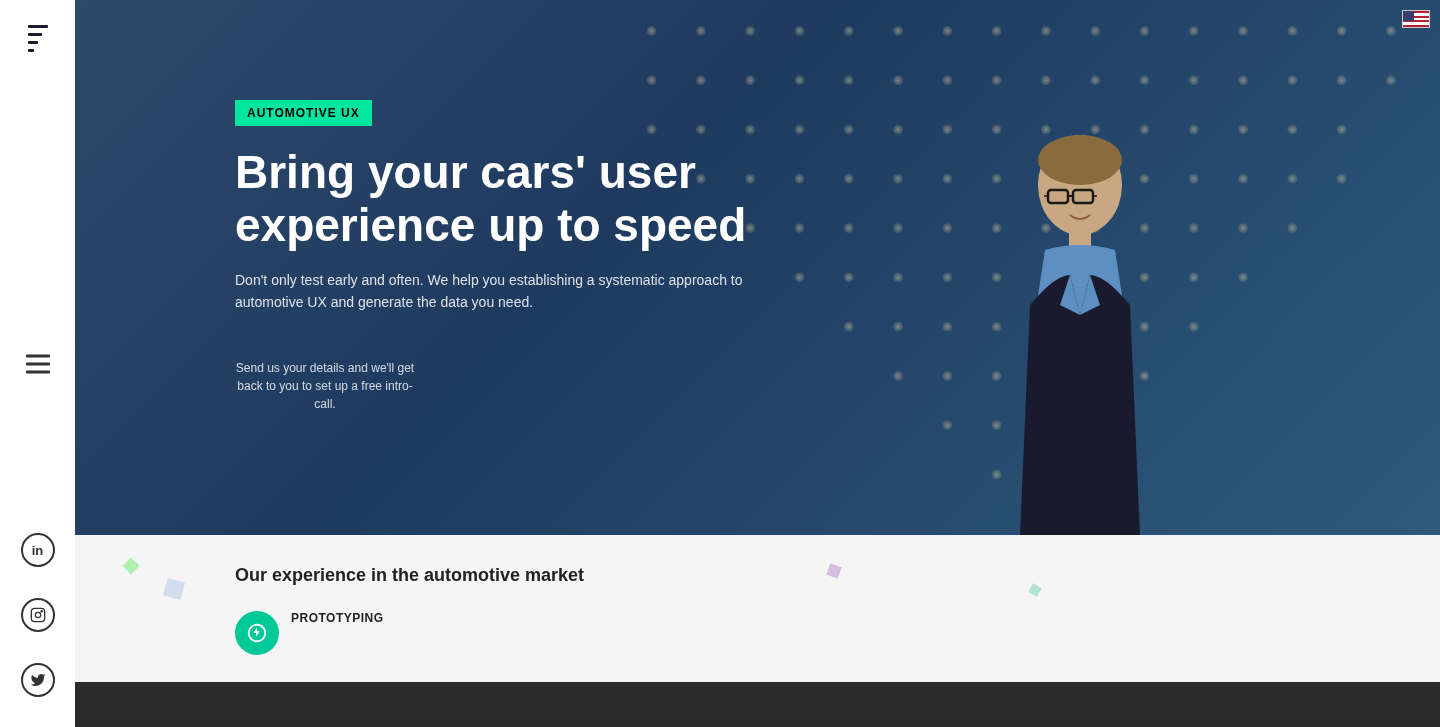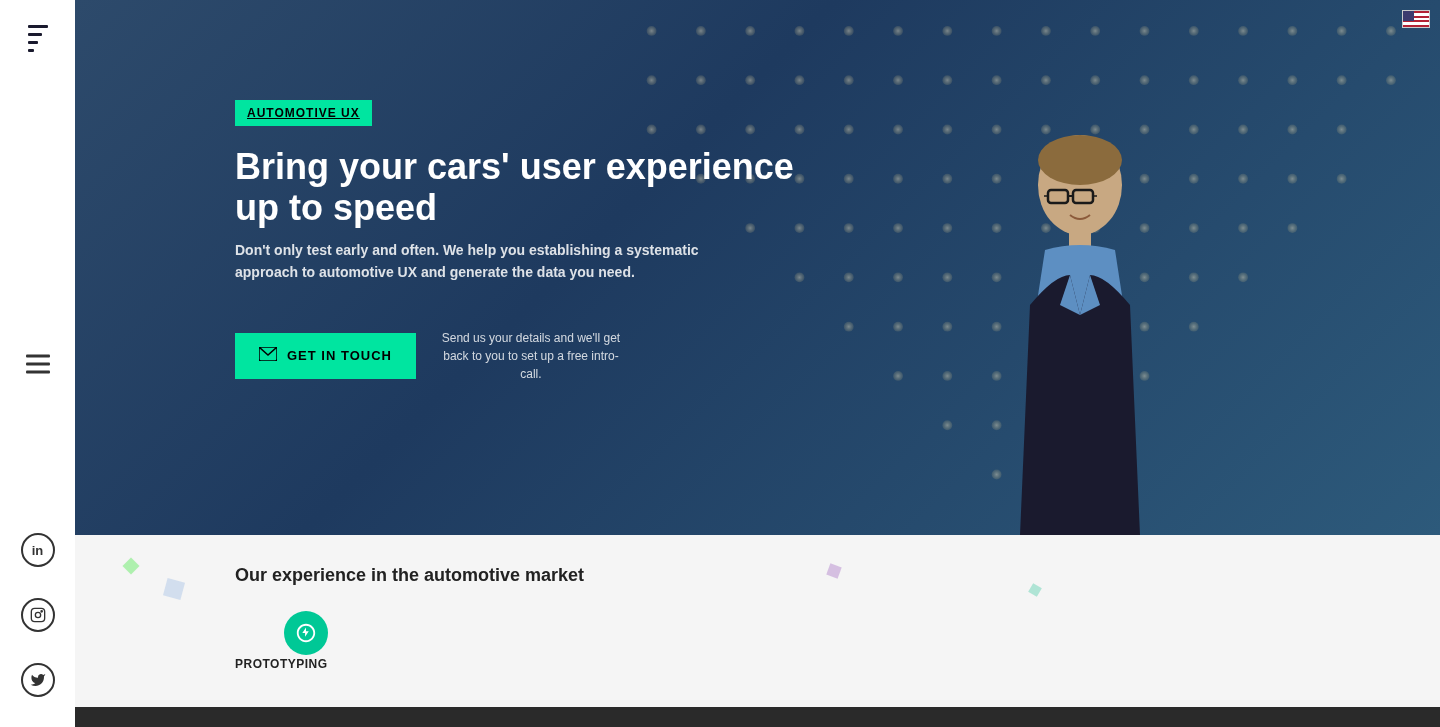--- a/index.html
+++ b/index.html
@@ -145,38 +145,36 @@
 
     .hero-badge {
       display: inline-block;
       background: #00e5a0;
       color: #000;
       font-size: 12px;
       font-weight: 700;
       letter-spacing: 1px;
       padding: 6px 12px;
       margin-bottom: 20px;
-      text-decoration: underline;
     }
 
     .hero-title {
-      font-size: 36px;
+      font-size: 46px;
       font-weight: 800;
       color: #fff;
       line-height: 1.15;
-      margin-bottom: 10px;
+      margin-bottom: 17px;
     }
 
     .hero-description {
       font-size: 14px;
       color: rgba(255,255,255,0.85);
       line-height: 1.6;
       margin-bottom: 45px;
       max-width: 520px;
-      font-weight: bold;
     }
 
     .hero-cta-row {
       display: flex;
       align-items: center;
       gap: 25px;
     }
 
     .cta-button {
       display: flex;
@@ -217,43 +215,42 @@
 
     
     .person-silhouette {
       width: 100%;
       height: 100%;
     }
 
     
     .bottom-section {
       width: 100%;
-      height: 172px;
+      height: 147px;
       background: #f5f5f5;
       position: relative;
       padding: 30px 160px;
     }
 
     .bottom-section-title {
       font-size: 18px;
       font-weight: 600;
       color: #222;
       margin-bottom: 25px;
     }
 
     .services-row {
       display: flex;
       gap: 60px;
     }
 
     .service-item {
       display: flex;
-      align-items: flex-end;
-      gap: 2px;
-      flex-direction: column;
+      align-items: flex-start;
+      gap: 12px;
     }
 
     .service-icon-circle {
       width: 44px;
       height: 44px;
       border-radius: 50%;
       background: #00c896;
       display: flex;
       align-items: center;
       justify-content: center;
@@ -463,29 +460,20 @@
 
       <circle cx="450" cy="480" r="5" fill="url(#dotGrad)"></circle>
       <circle cx="500" cy="480" r="5" fill="url(#dotGrad)"></circle>
     </svg>
 
     <div class="hero-content">
       <div class="hero-badge">AUTOMOTIVE UX</div>
       <h1 class="hero-title">Bring your cars' user experience up to speed</h1>
       <p class="hero-description">Don't only test early and often. We help you establishing a systematic approach to automotive UX and generate the data you need.</p>
       <div class="hero-cta-row">
-        <button class="cta-button">
-          <span class="btn-icon">
-            <svg width="18" height="14" viewBox="0 0 18 14" fill="none">
-              <rect x="0" y="0" width="18" height="14" rx="2" stroke="#000" stroke-width="1.5" fill="none"></rect>
-              <polyline points="0,0 9,8 18,0" stroke="#000" stroke-width="1.5" fill="none"></polyline>
-            </svg>
-          </span>
-          <span>GET IN TOUCH</span>
-        </button>
         <p class="cta-subtext">Send us your details and we'll get back to you to set up a free intro-call.</p>
       </div>
     </div>
 
     <div class="person-image">
       <svg class="person-silhouette" viewBox="0 0 220 420">
 
         <ellipse cx="110" cy="70" rx="42" ry="50" fill="#c8a882"></ellipse>
 
         <ellipse cx="110" cy="45" rx="42" ry="25" fill="#8b6b3d"></ellipse>

